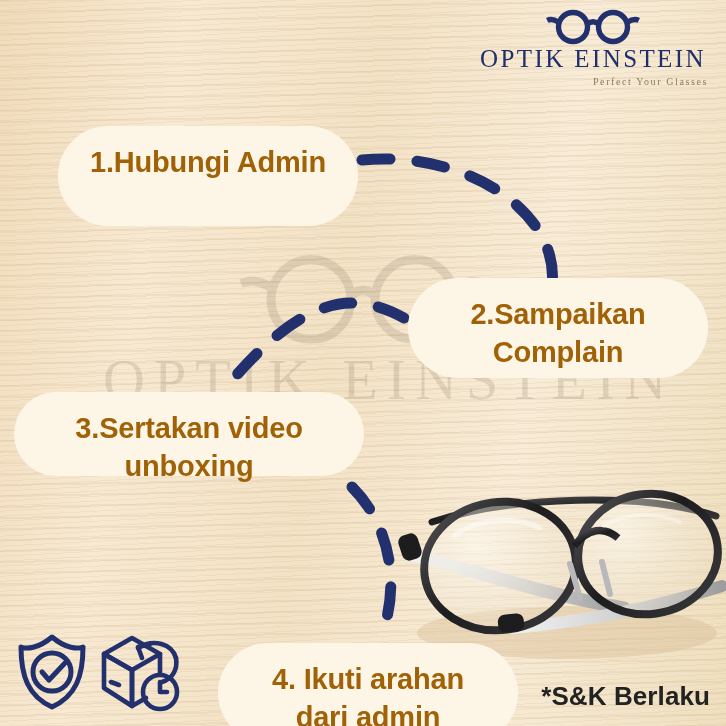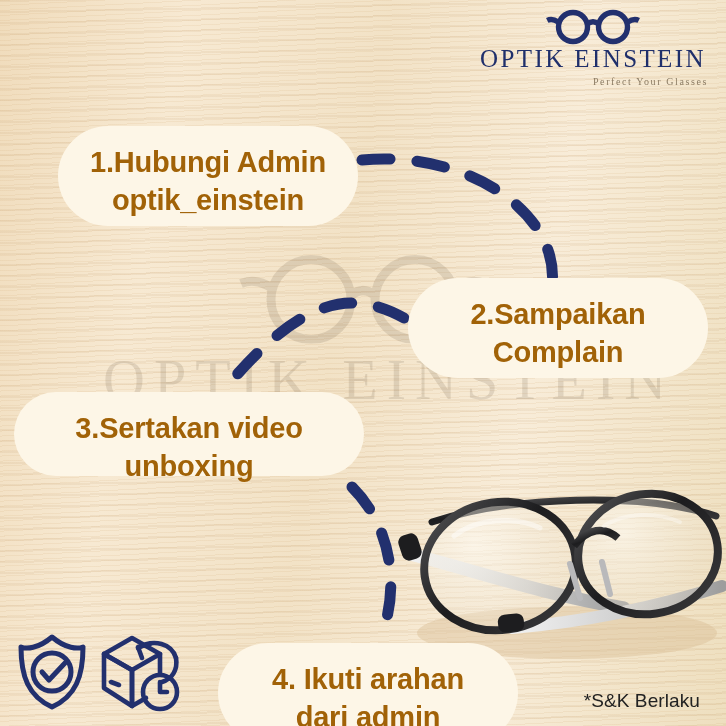--- a/index.html
+++ b/index.html
@@ -132,24 +132,24 @@
   .footer-icons {
     position: absolute;
     left: 16px;
     bottom: 14px;
     display: flex;
     align-items: flex-end;
     gap: 10px;
   }
   .footer-note {
     position: absolute;
-    right: 26px;
+    right: 16px;
     bottom: 14px;
-    font-size: 19px;
-    font-weight: normal;
+    font-size: 26px;
+    font-weight: bold;
     color: #222222;
     letter-spacing: 0.1px;
     white-space: nowrap;
   }
 </style>
 </head>
 <body>
 
 <div id="poster">
 
@@ -225,21 +225,21 @@
 
     <rect x="8" y="76" width="20" height="26" rx="7" fill="#1d1d1f" transform="rotate(-18 18 89)"></rect>
     <rect x="106" y="156" width="26" height="18" rx="7" fill="#1d1d1f" transform="rotate(-6 119 165)"></rect>
 
     <path d="M62 78 C 84 60, 124 58, 148 70" stroke="#ffffff" stroke-width="5" opacity="0.45" fill="none" stroke-linecap="round"></path>
     <path d="M212 68 C 232 54, 266 54, 288 64" stroke="#ffffff" stroke-width="4" opacity="0.35" fill="none" stroke-linecap="round"></path>
   </svg>
 
   <div class="bubble" id="bubble-1">
     <span>
-      <span>1.Hubungi Admin</span><br><span>optik_einstein</span>
+      <span>1.Hubungi Admin</span><br>
     </span>
   </div>
 
   <div class="bubble" id="bubble-2">
     <span>
       <span>2.Sampaikan</span><br><span>Complain</span>
     </span>
   </div>
 
   <div class="bubble" id="bubble-3">

